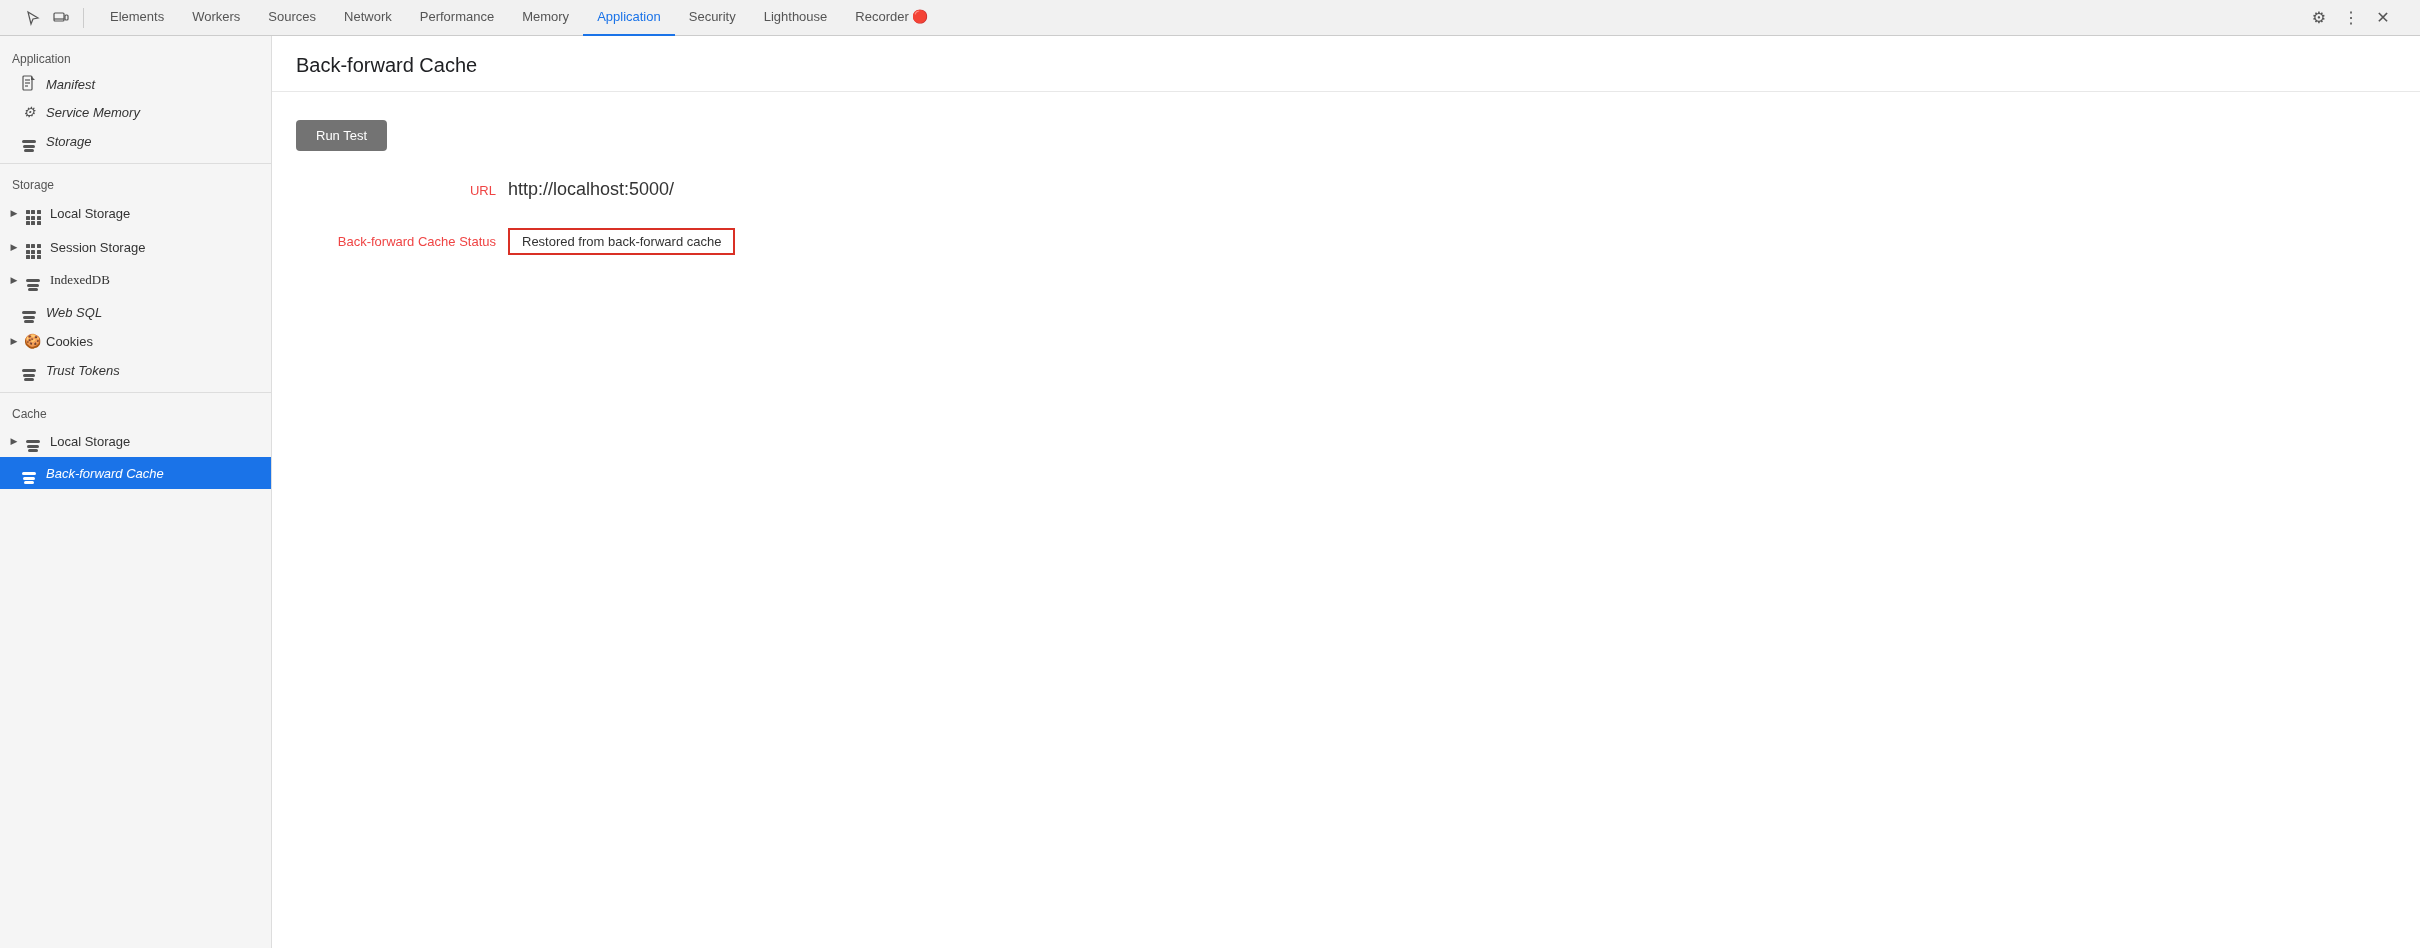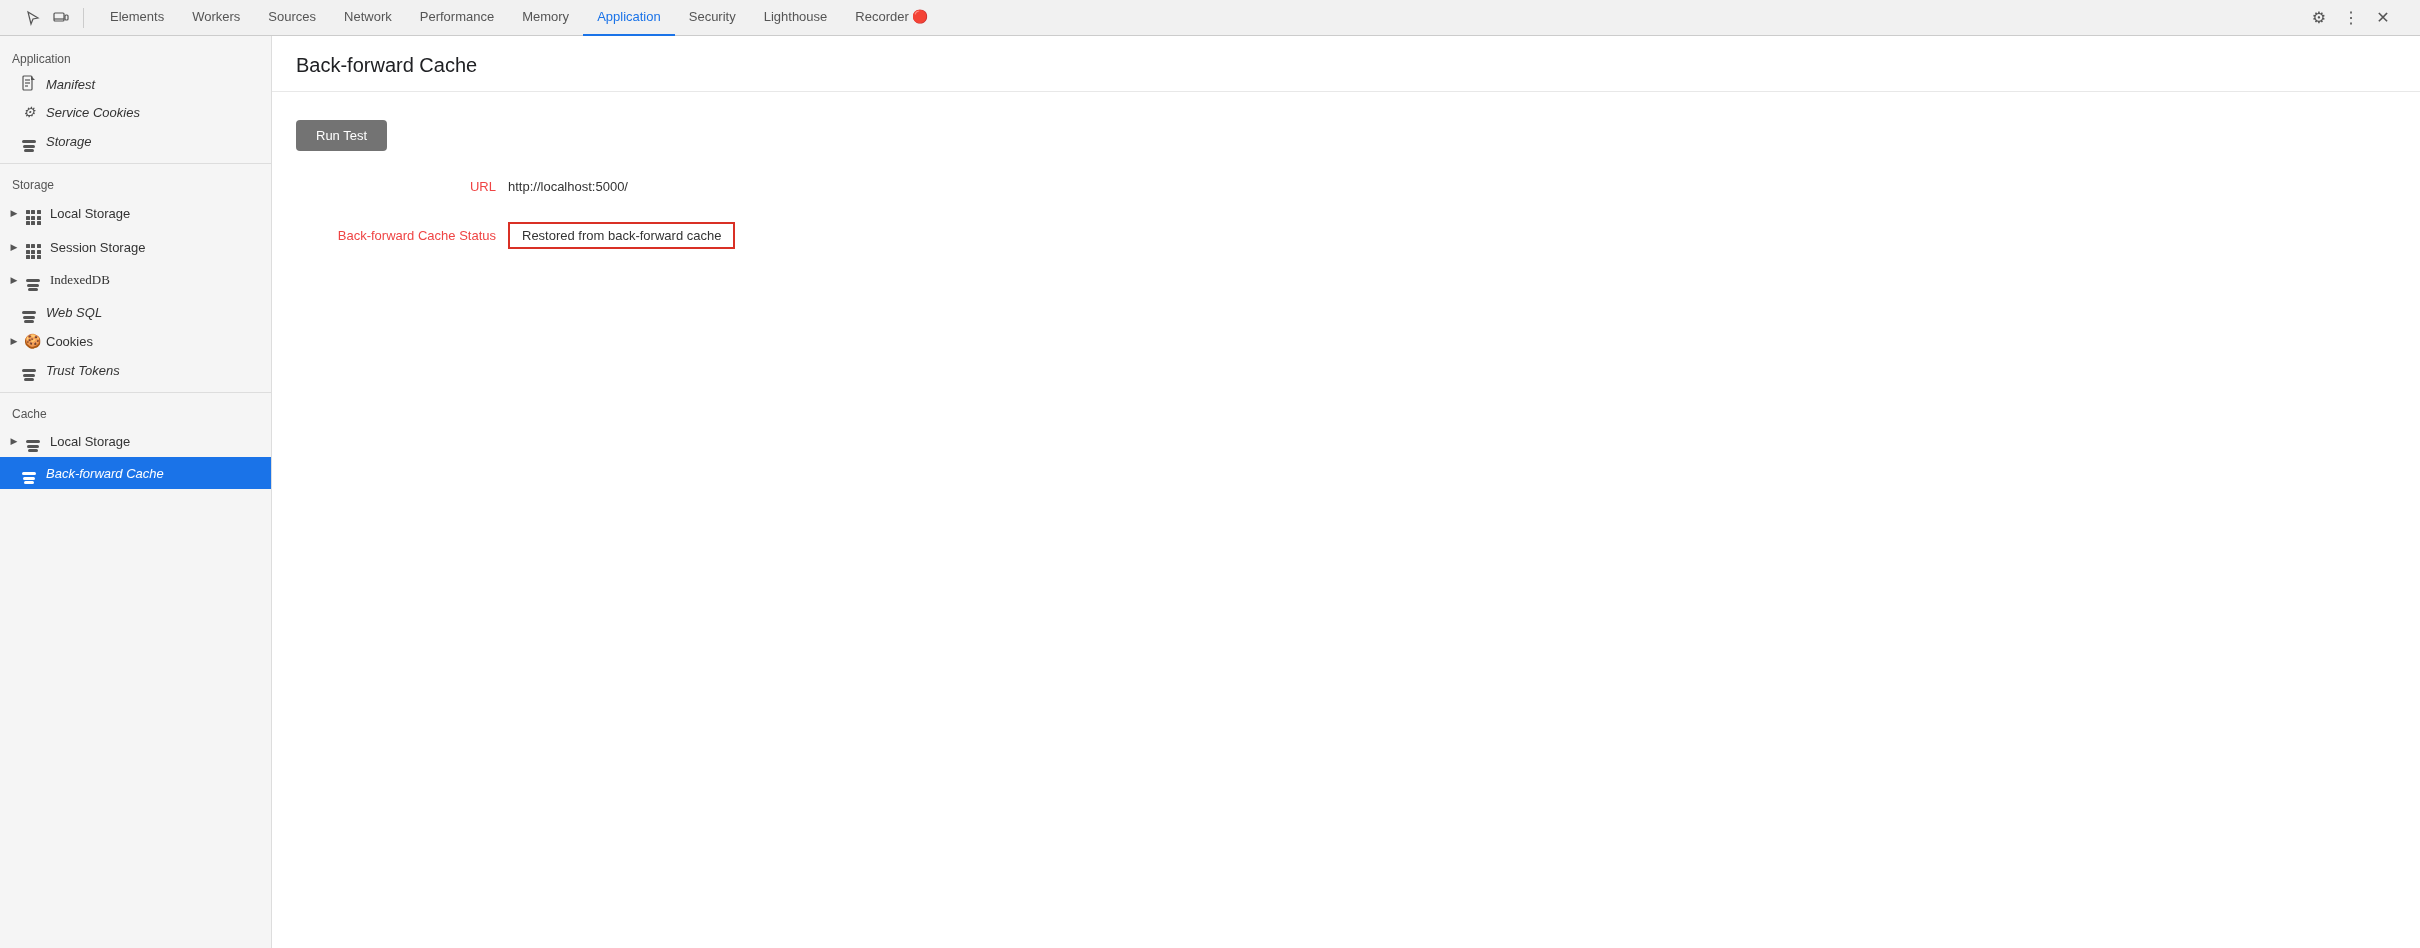--- a/index.html
+++ b/index.html
@@ -187,21 +187,21 @@
     }
 
     .info-label {
       color: #ef4444;
       font-size: 13px;
       min-width: 200px;
       text-align: right;
     }
 
     .info-value {
-      font-size: 13px;
+      font-size: 18px;
       color: #333;
     }
 
     .status-value {
       border: 2px solid #d93025;
       padding: 4px 12px;
       font-size: 13px;
       color: #333;
     }
 
@@ -308,21 +308,21 @@
           <line x1="3" y1="8" x2="8" y2="8" stroke="#555" stroke-width="1.2"></line>
           <line x1="3" y1="11" x2="6" y2="11" stroke="#555" stroke-width="1.2"></line>
           <polygon points="9,1 13,5 9,5" fill="#555"></polygon>
         </svg>
       </span>
       <span>Manifest</span>
     </div>
 
     <div class="sidebar-item">
       <span class="sidebar-icon">⚙</span>
-      <span>Service Cookies</span>
+      <span>Service Memory</span>
     </div>
 
     <div class="sidebar-item">
       <span class="sidebar-icon">
         <span class="icon-stack">
             <span></span>
             <span></span>
             <span></span>
           </span>
       </span>

